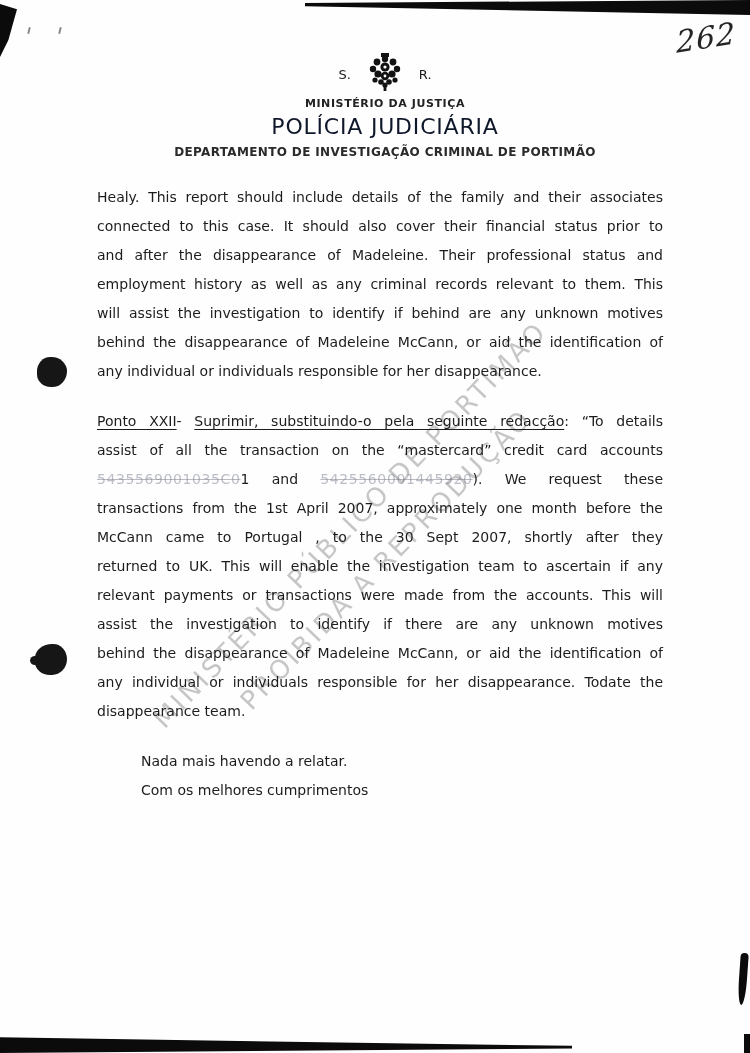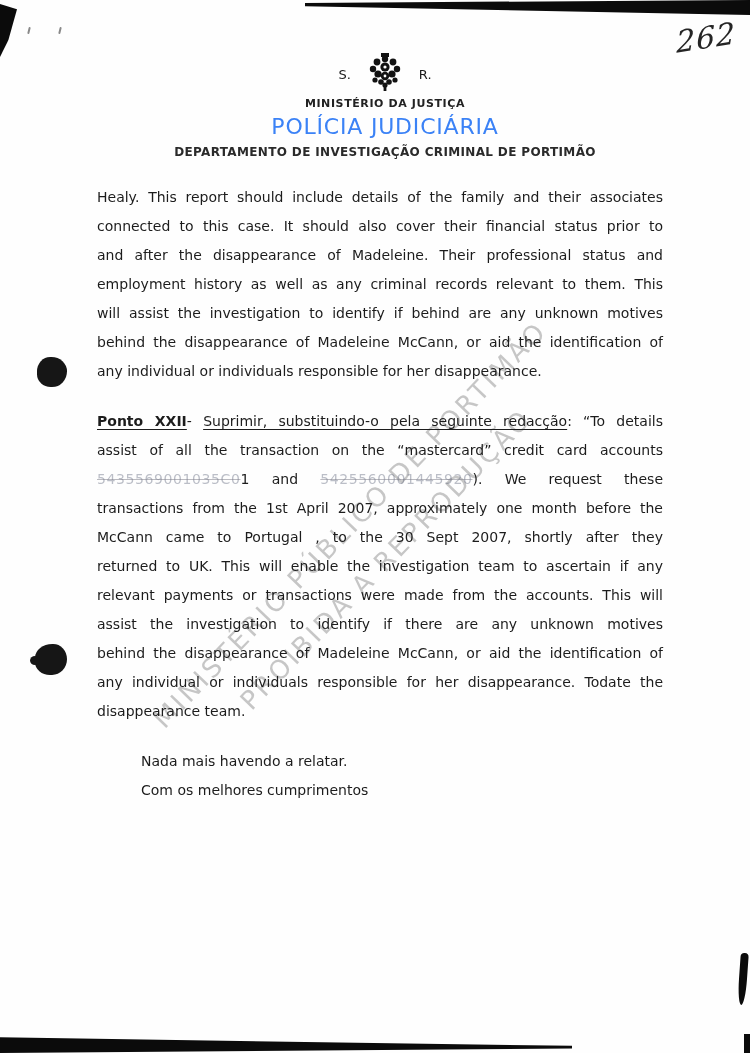--- a/index.html
+++ b/index.html
@@ -29,37 +29,37 @@
   .corner-mark{position:absolute;left:744px;top:1034px;width:6px;height:19px;background:#0b0b0b;}
   
   .page-num{position:absolute;right:14px;top:20px;font-size:30px;font-style:italic;
     font-family:"DejaVu Serif","Liberation Serif",serif;color:#252525;
     transform:rotate(-9deg) skewX(-8deg);letter-spacing:1px;}
   
   .header{position:absolute;left:100px;top:53px;width:570px;display:flex;flex-direction:column;align-items:center;}
   .crest-row{display:flex;align-items:center;gap:14px;height:42px;}
   .crest-initial{font-size:13px;color:#1a1a1a;}
   .ministry{margin-top:2px;font-size:11px;font-weight:bold;letter-spacing:0.6px;color:#222;}
-  .agency{margin-top:4px;font-size:22px;letter-spacing:0.8px;color:#3b82f6;}
+  .agency{margin-top:4px;font-size:22px;letter-spacing:0.8px;color:#0f172a;}
   .department{margin-top:6px;font-size:12px;font-weight:bold;letter-spacing:0.35px;color:#2a2a2a;}
   
   .watermark{position:absolute;left:58px;top:492px;width:620px;z-index:1;
     transform:rotate(-46deg);transform-origin:center center;pointer-events:none;
     display:flex;flex-direction:column;align-items:center;}
   .wm-line{font-size:26px;letter-spacing:3px;line-height:50px;color:rgba(122,122,122,0.42);
     white-space:nowrap;font-weight:400;}
   
   .doc-body{position:absolute;left:97px;top:183px;width:566px;z-index:2;}
   .para{font-size:14px;line-height:29px;}
   .para + .para{margin-top:21px;}
   .closing{margin-top:8px;margin-left:44px;}
   .tline{text-align:justify;text-align-last:justify;}
   .tline.tlast{text-align:center;text-align-last:left;}
   .no-just .tline{text-align:left;text-align-last:left;}
-  .seg-bu{font-weight:bold;text-decoration:underline;text-underline-offset:3px;}
+  .seg-bu{font-weight:normal;text-decoration:underline;text-underline-offset:3px;}
   .seg-u{text-decoration:underline;text-underline-offset:3px;}
   .seg-redacted{color:rgba(80,86,110,0.38);filter:blur(0.6px);letter-spacing:0.6px;
     text-decoration:line-through;text-decoration-color:rgba(130,130,140,0.55);}
 </style>
 </head>
 <body>
 
 <div class="page">
 
   <div class="top-bar"></div>

